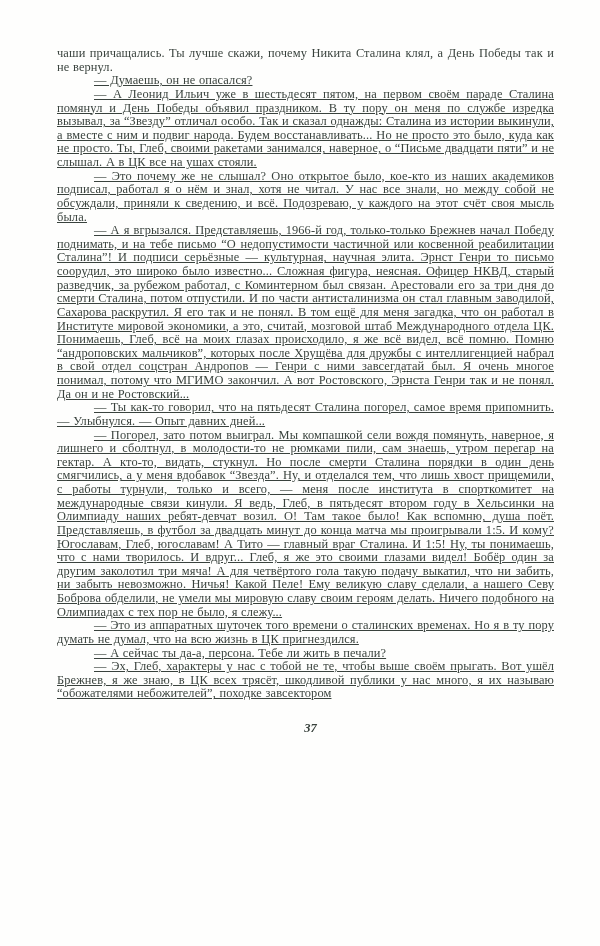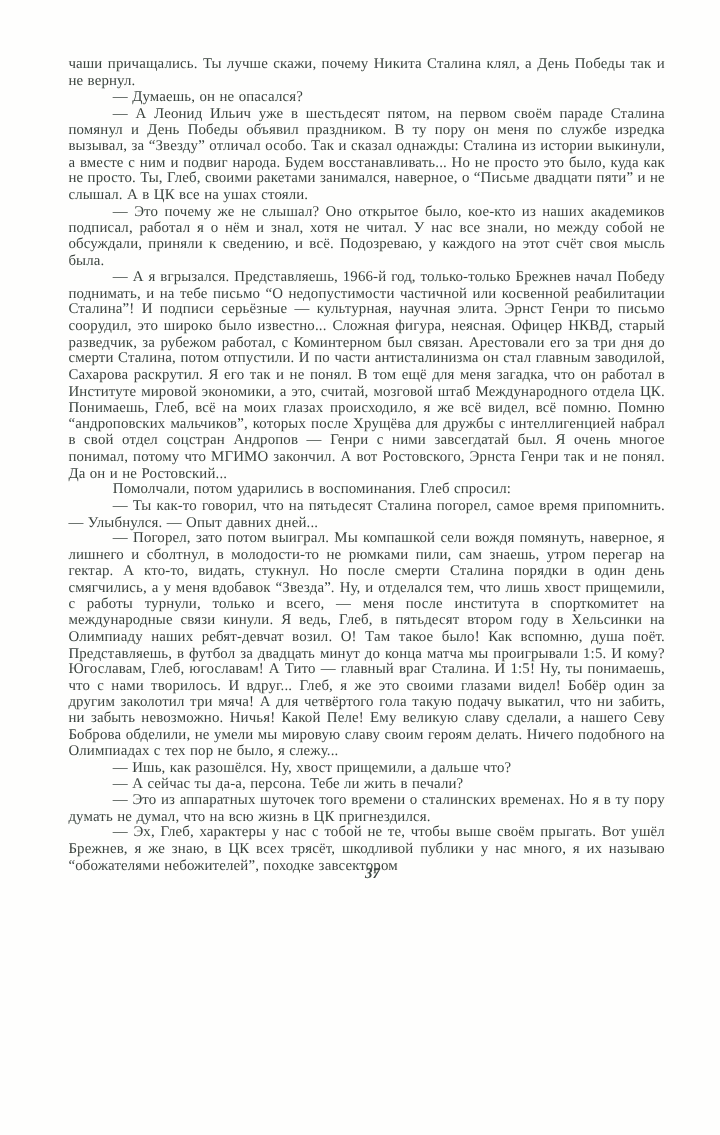--- a/index.html
+++ b/index.html
@@ -22,20 +22,21 @@
   .body-text .para {
     margin: 0;
     font-size: 12.4px;
     line-height: 13.62px;
     text-align: justify;
     letter-spacing: 0.12px;
     word-spacing: 0.4px;
   }
   .body-text .para.indent {
     text-indent: 37px;
+    text-decoration: underline;
   }
   .page-number {
     position: absolute;
     left: 0;
     right: 11px;
     bottom: 56px;
     text-align: center;
     font-size: 12.5px;
     font-weight: bold;
     font-style: italic;
@@ -46,22 +47,20 @@
 </head>
 <body>
 
 <div class="page">
   <div class="body-text">
       <p class="para">чаши причащались. Ты лучше скажи, почему Никита Сталина клял, а День Победы так и не вернул.</p>
       <p class="para indent">— Думаешь, он не опасался?</p>
       <p class="para indent">— А Леонид Ильич уже в шестьдесят пятом, на первом своём параде Сталина помянул и День Победы объявил праздником. В ту пору он меня по службе изредка вызывал, за “Звезду” отличал особо. Так и сказал однажды: Сталина из истории выкинули, а вместе с ним и подвиг народа. Будем восстанавливать... Но не просто это было, куда как не просто. Ты, Глеб, своими ракетами занимался, наверное, о “Письме двадцати пяти” и не слышал. А в ЦК все на ушах стояли.</p>
       <p class="para indent">— Это почему же не слышал? Оно открытое было, кое-кто из наших академиков подписал, работал я о нём и знал, хотя не читал. У нас все знали, но между собой не обсуждали, приняли к сведению, и всё. Подозреваю, у каждого на этот счёт своя мысль была.</p>
       <p class="para indent">— А я вгрызался. Представляешь, 1966-й год, только-только Брежнев начал Победу поднимать, и на тебе письмо “О недопустимости частичной или косвенной реабилитации Сталина”! И подписи серьёзные — культурная, научная элита. Эрнст Генри то письмо соорудил, это широко было известно... Сложная фигура, неясная. Офицер НКВД, старый разведчик, за рубежом работал, с Коминтерном был связан. Арестовали его за три дня до смерти Сталина, потом отпустили. И по части антисталинизма он стал главным заводилой, Сахарова раскрутил. Я его так и не понял. В том ещё для меня загадка, что он работал в Институте мировой экономики, а это, считай, мозговой штаб Международного отдела ЦК. Понимаешь, Глеб, всё на моих глазах происходило, я же всё видел, всё помню. Помню “андроповских мальчиков”, которых после Хрущёва для дружбы с интеллигенцией набрал в свой отдел соцстран Андропов — Генри с ними завсегдатай был. Я очень многое понимал, потому что МГИМО закончил. А вот Ростовского, Эрнста Генри так и не понял. Да он и не Ростовский...</p>
-      <p class="para indent">Помолчали, потом ударились в воспоминания. Глеб спросил:</p>
       <p class="para indent">— Ты как-то говорил, что на пятьдесят Сталина погорел, самое время припомнить. — Улыбнулся. — Опыт давних дней...</p>
       <p class="para indent">— Погорел, зато потом выиграл. Мы компашкой сели вождя помянуть, наверное, я лишнего и сболтнул, в молодости-то не рюмками пили, сам знаешь, утром перегар на гектар. А кто-то, видать, стукнул. Но после смерти Сталина порядки в один день смягчились, а у меня вдобавок “Звезда”. Ну, и отделался тем, что лишь хвост прищемили, с работы турнули, только и всего, — меня после института в спорткомитет на международные связи кинули. Я ведь, Глеб, в пятьдесят втором году в Хельсинки на Олимпиаду наших ребят-девчат возил. О! Там такое было! Как вспомню, душа поёт. Представляешь, в футбол за двадцать минут до конца матча мы проигрывали 1:5. И кому? Югославам, Глеб, югославам! А Тито — главный враг Сталина. И 1:5! Ну, ты понимаешь, что с нами творилось. И вдруг... Глеб, я же это своими глазами видел! Бобёр один за другим заколотил три мяча! А для четвёртого гола такую подачу выкатил, что ни забить, ни забыть невозможно. Ничья! Какой Пеле! Ему великую славу сделали, а нашего Севу Боброва обделили, не умели мы мировую славу своим героям делать. Ничего подобного на Олимпиадах с тех пор не было, я слежу...</p>
-      <p class="para indent">— Ишь, как разошёлся. Ну, хвост прищемили, а дальше что?</p>
+      <p class="para indent">— Это из аппаратных шуточек того времени о сталинских временах. Но я в ту пору думать не думал, что на всю жизнь в ЦК пригнездился.</p>
       <p class="para indent">— А сейчас ты да-а, персона. Тебе ли жить в печали?</p>
-      <p class="para indent">— Это из аппаратных шуточек того времени о сталинских временах. Но я в ту пору думать не думал, что на всю жизнь в ЦК пригнездился.</p>
       <p class="para indent">— Эх, Глеб, характеры у нас с тобой не те, чтобы выше своём прыгать. Вот ушёл Брежнев, я же знаю, в ЦК всех трясёт, шкодливой публики у нас много, я их называю “обожателями небожителей”, походке завсектором</p>
     </div>
   <div class="page-number">37</div>
 </div>
 
 </body></html>

